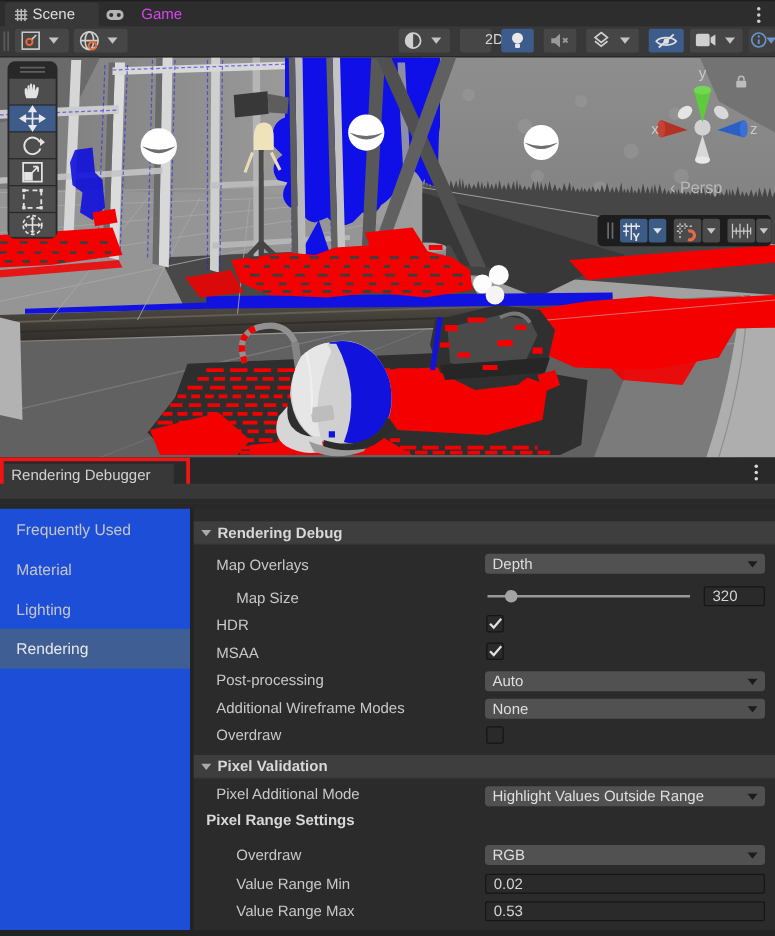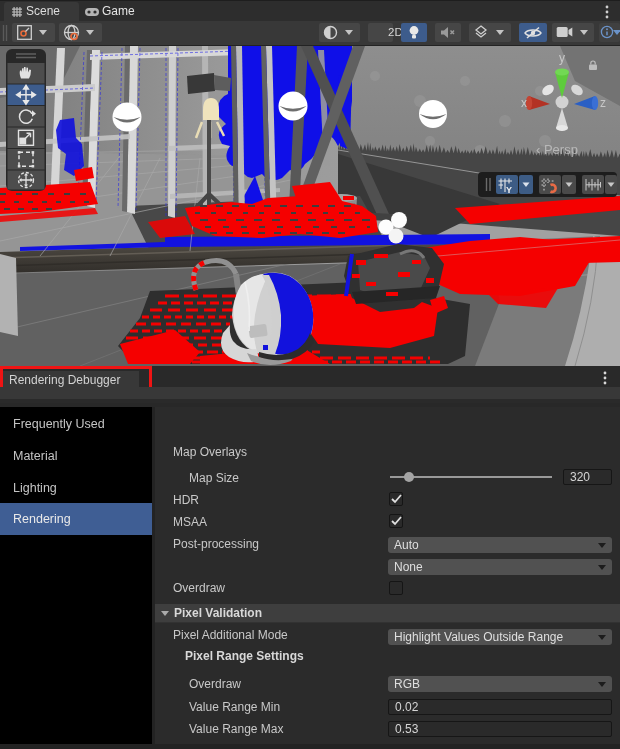--- a/index.html
+++ b/index.html
@@ -20,21 +20,21 @@
 
 
 #scene { left:0; top:46px; width:620px; height:320px; }
 
 
 #ptabbar { left:0; top:366px; width:620px; height:21px; background:#292929; }
 #ptab { left:3px; top:371px; width:136px; height:19px; background:#383838; }
 #redbox { left:0px; top:366px; width:152px; height:28px; border:3px solid #f01414; }
 #ptoolbar { left:0; top:387px; width:620px; height:16px; background:#383838; border-bottom:4px solid #2a2a2a; }
 #reset { position:absolute; left:576px; top:0px; width:41px; height:16px; background:#3e3e3e; border-left:1px solid #282828; color:#cccccc; text-align:center; line-height:16px;margin-top:26px; }
-#sidebar { left:0; top:407px; width:152px; height:337px; background:#000000; }
+#sidebar { left:0; top:407px; width:152px; height:337px; background:#1d4ed8; }
 #rightpane { left:155px; top:407px; width:465px; height:337px; background:#2b2b2b; }
 #vdivider { left:152px; top:407px; width:3px; height:337px; background:#232323; }
 #bottomstrip { left:0; top:744px; width:620px; height:5px; background:#232323; }
 .sideitem { position:absolute; left:0; width:152px; height:32px; line-height:32px; padding-left:13px; color:#c5c5c5; font-size:12.5px; }
 .sideitem.sel { background:#3f5e94; color:#e9e9e9; }
 
 .hdr { position:absolute; left:0; width:465px; height:20px; background:#3e3e3e; border-top:1px solid #2b2b2b; border-bottom:1px solid #323232; color:#d8d8d8; font-weight:bold; line-height:19px; }
 .hdr .tri { position:absolute; left:6px; top:7px; width:0; height:0; border-left:4px solid transparent; border-right:4px solid transparent; border-top:5px solid #ababab; }
 .hdr .htext { margin-left:19px; }
 .rowlabel { position:absolute; color:#c8c8c8; font-size:12px; }
@@ -53,21 +53,21 @@
       <g stroke="#bdbdbd" stroke-width="1.4" fill="none">
         <path d="M2.5 0 L2.5 12 M6 0 L6 12 M9.5 0 L9.5 12 M0 2.5 L12 2.5 M0 6 L12 6 M0 9.5 L12 9.5"></path>
       </g>
     </svg>
     <span class="tab-label abs" style="left:26px">Scene</span>
     <svg class="abs" style="left:85px;top:6px" width="14" height="10" viewBox="0 0 14 10">
       <rect x="0" y="1" width="14" height="8" rx="4" fill="#b4b4b4"></rect>
       <circle cx="4" cy="5" r="1.6" fill="#2d2d2d"></circle>
       <circle cx="10" cy="5" r="1.6" fill="#2d2d2d"></circle>
     </svg>
-    <span class="tab-label abs" style="left:102px;color:#e5e5e5">Game</span>
+    <span class="tab-label abs" style="left:113px;color:#d946ef">Game</span>
     <svg class="abs" style="left:605px;top:4px" width="4" height="14">
         <g fill="#cfcfcf">
           <circle cx="2" cy="2" r="1.4"></circle>
           <circle cx="2" cy="7" r="1.4"></circle>
           <circle cx="2" cy="12" r="1.4"></circle>
         </g>
       </svg>
   </div>
 
   <div id="maintb" class="abs">
@@ -525,22 +525,24 @@
 
   <div id="sidebar" class="abs">
     <div class="sideitem" style="top:1px">Frequently Used</div>
     <div class="sideitem" style="top:65px">Lighting</div>
     <div class="sideitem" style="top:33px">Material</div>
     <div class="sideitem sel" style="top:96px">Rendering</div>
   </div>
   <div id="vdivider" class="abs"></div>
 
   <div id="rightpane" class="abs">
+    <div class="hdr" style="top:9px"><span class="tri"></span><span class="htext">Rendering Debug</span></div>
 
     <div class="rowlabel" style="left:18px;top:38px">Map Overlays</div>
+    <div class="dd" style="top:36px">Depth</div>
 
     <div class="rowlabel" style="left:34px;top:64px">Map Size</div>
     <svg class="abs" style="left:233px;top:62px" width="166" height="16">
       <line x1="2" y1="8" x2="164" y2="8" stroke="#999999" stroke-width="2"></line>
       <circle cx="21" cy="8" r="5" fill="#a4a4a4"></circle>
     </svg>
     <div class="field" style="left:408px;top:62px;width:49px;">320</div>
 
     <div class="rowlabel" style="left:18px;top:86px">HDR</div>
     <div class="cb" style="top:85px"></div>
@@ -550,31 +552,32 @@
 
     <div class="rowlabel" style="left:18px;top:108px">MSAA</div>
     <div class="cb" style="top:107px"></div>
     <svg class="abs" style="left:236px;top:109px" width="11" height="10">
         <path d="M1 5 L4 8 L10 1" stroke="#e0e0e0" stroke-width="1.8" fill="none"></path>
       </svg>
 
     <div class="rowlabel" style="left:18px;top:130px">Post-processing</div>
     <div class="dd" style="top:130px">Auto</div>
 
+    <div class="rowlabel" style="left:18px;top:152px">Additional Wireframe Modes</div>
     <div class="dd" style="top:152px">None</div>
 
     <div class="rowlabel" style="left:18px;top:174px">Overdraw</div>
     <div class="cb" style="top:174px"></div>
 
     <div class="hdr" style="top:196px"><span class="tri"></span><span class="htext">Pixel Validation</span></div>
 
     <div class="rowlabel" style="left:18px;top:221px">Pixel Additional Mode</div>
     <div class="dd" style="top:222px">Highlight Values Outside Range</div>
 
-    <div class="rowlabel" style="left:30px;top:242px;font-weight:bold;color:#d8d8d8">Pixel Range Settings</div>
+    <div class="rowlabel" style="left:10px;top:242px;font-weight:bold;color:#d8d8d8">Pixel Range Settings</div>
 
     <div class="rowlabel" style="left:34px;top:270px">Overdraw</div>
     <div class="dd" style="top:269px">RGB</div>
 
     <div class="rowlabel" style="left:34px;top:293px">Value Range Min</div>
     <div class="field" style="top:292px">0.02</div>
 
     <div class="rowlabel" style="left:34px;top:315px">Value Range Max</div>
     <div class="field" style="top:314px">0.53</div>
   </div>

